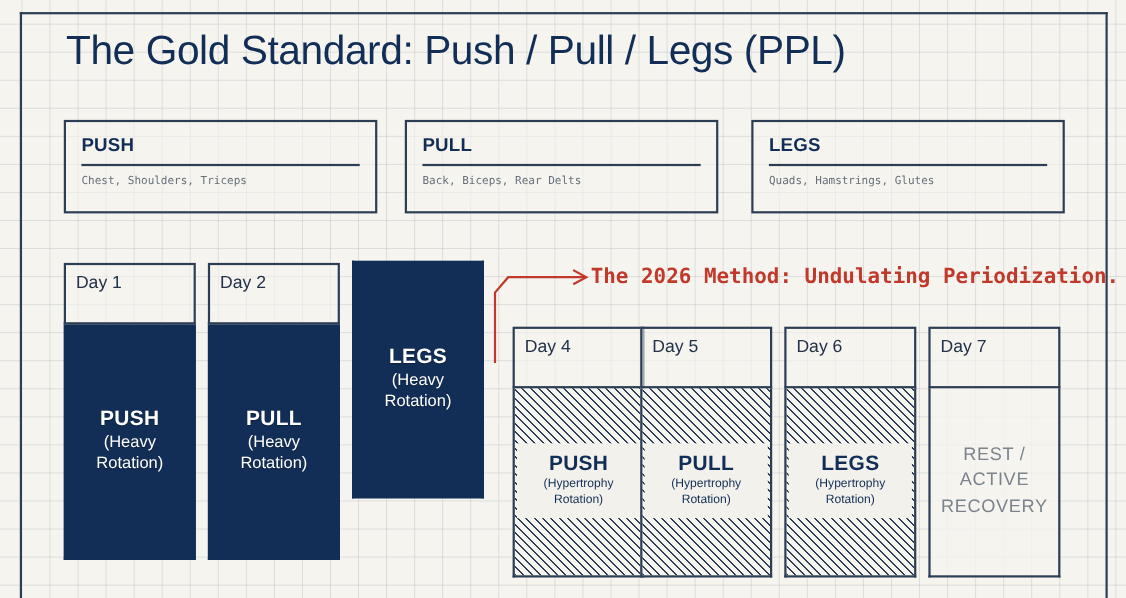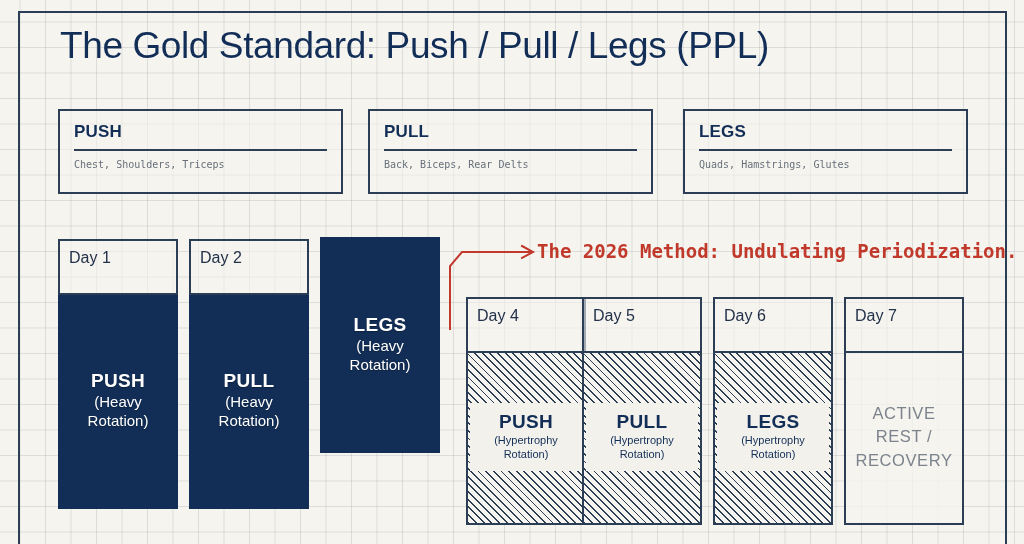--- a/index.html
+++ b/index.html
@@ -283,22 +283,22 @@
         <span class="sub">(Hypertrophy</span>
         <span class="sub">Rotation)</span>
       </div>
     </div>
   </div>
 
   <div class="day rest" id="day7">
     <div class="day-head">Day 7</div>
     <div class="day-body">
       <div class="lbl">
+        <div>REST /</div>
         <div>ACTIVE</div>
-        <div>REST /</div>
         <div>RECOVERY</div>
       </div>
     </div>
   </div>
 
   <svg id="annotation-arrow" viewBox="0 0 110 92">
     <path d="M 18 92 L 18 28 L 30 14 L 98 14" fill="none" stroke="#c0392b" stroke-width="2" stroke-linecap="square" stroke-linejoin="miter"></path>
     <path d="M 90 8 L 101 14 L 90 20" fill="none" stroke="#c0392b" stroke-width="2" stroke-linecap="square" stroke-linejoin="miter"></path>
   </svg>
 

